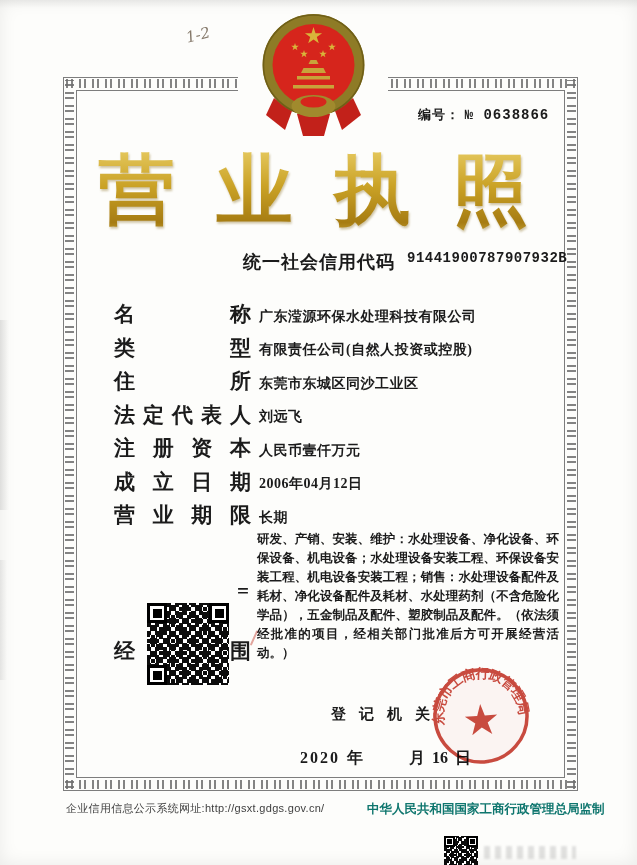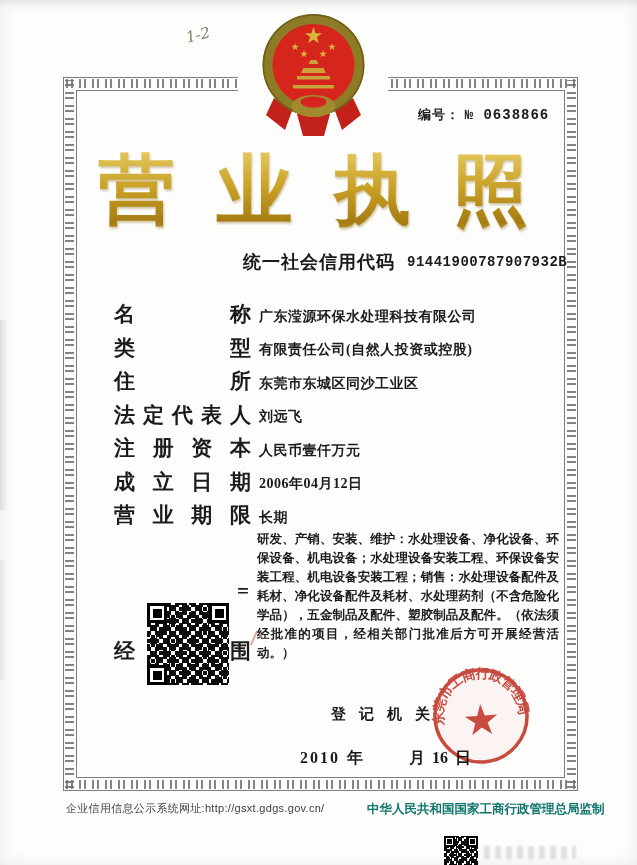--- a/index.html
+++ b/index.html
@@ -21,21 +21,21 @@
   
   .hand-mark{position:absolute;left:186px;top:26px;font-style:italic;font-size:15px;
     color:rgba(92,76,58,.75);transform:rotate(-14deg);font-family:"DejaVu Serif",serif;}
   .serial{position:absolute;left:418px;top:106px;font-size:13px;font-weight:700;letter-spacing:1px;}
   .serial .no{font-family:"Liberation Mono","DejaVu Sans Mono",monospace;font-size:14px;}
   .doc-title{position:absolute;left:63px;top:140px;width:513px;text-align:center;
     font-size:76px;font-weight:900;letter-spacing:42px;padding-left:30px;box-sizing:border-box;
     background:linear-gradient(180deg,#ecd26c 0%,#caa226 45%,#a67c12 80%,#d8b84a 100%);
     -webkit-background-clip:text;background-clip:text;color:transparent;
     filter:drop-shadow(1px 2px 1px rgba(120,90,0,.35));white-space:nowrap;}
-  .credit{position:absolute;left:243px;top:250px;display:flex;align-items:center;}
+  .credit{position:absolute;left:243px;top:250px;display:flex;align-items:flex-start;}
   .credit-label{font-size:18px;font-weight:700;letter-spacing:1px;}
   .credit-code{margin-left:12px;font-family:"Liberation Mono","DejaVu Sans Mono",monospace;
     font-size:14px;font-weight:600;letter-spacing:.5px;}
   
   .fields{position:absolute;left:114px;top:292px;width:452px;}
   .frow{display:flex;align-items:flex-end;height:33.5px;}
   .frow.tall{height:auto;align-items:flex-end;}
   .flabel{width:137px;flex:0 0 137px;font-size:21px;font-weight:700;
     text-align:justify;text-align-last:justify;line-height:1.1;}
   .fvalue{margin-left:8px;font-size:14px;font-weight:600;
@@ -173,21 +173,21 @@
 
   <div class="qr qr-big">
     <div class="qr-pat"></div>
     <div class="fp fp-tl"></div>
     <div class="fp fp-tr"></div>
     <div class="fp fp-bl"></div>
   </div>
 
   <div class="registrar">登记机关</div>
   <div class="dateline">
-    <span class="d-year">2010</span>
+    <span class="d-year">2020</span>
     <span class="gap-s"></span>
     <span>年</span>
     <span class="gap-l"></span>
     <span>月</span>
     <span class="gap-s"></span>
     <span>16</span>
     <span class="gap-s"></span>
     <span>日</span>
   </div>
 

